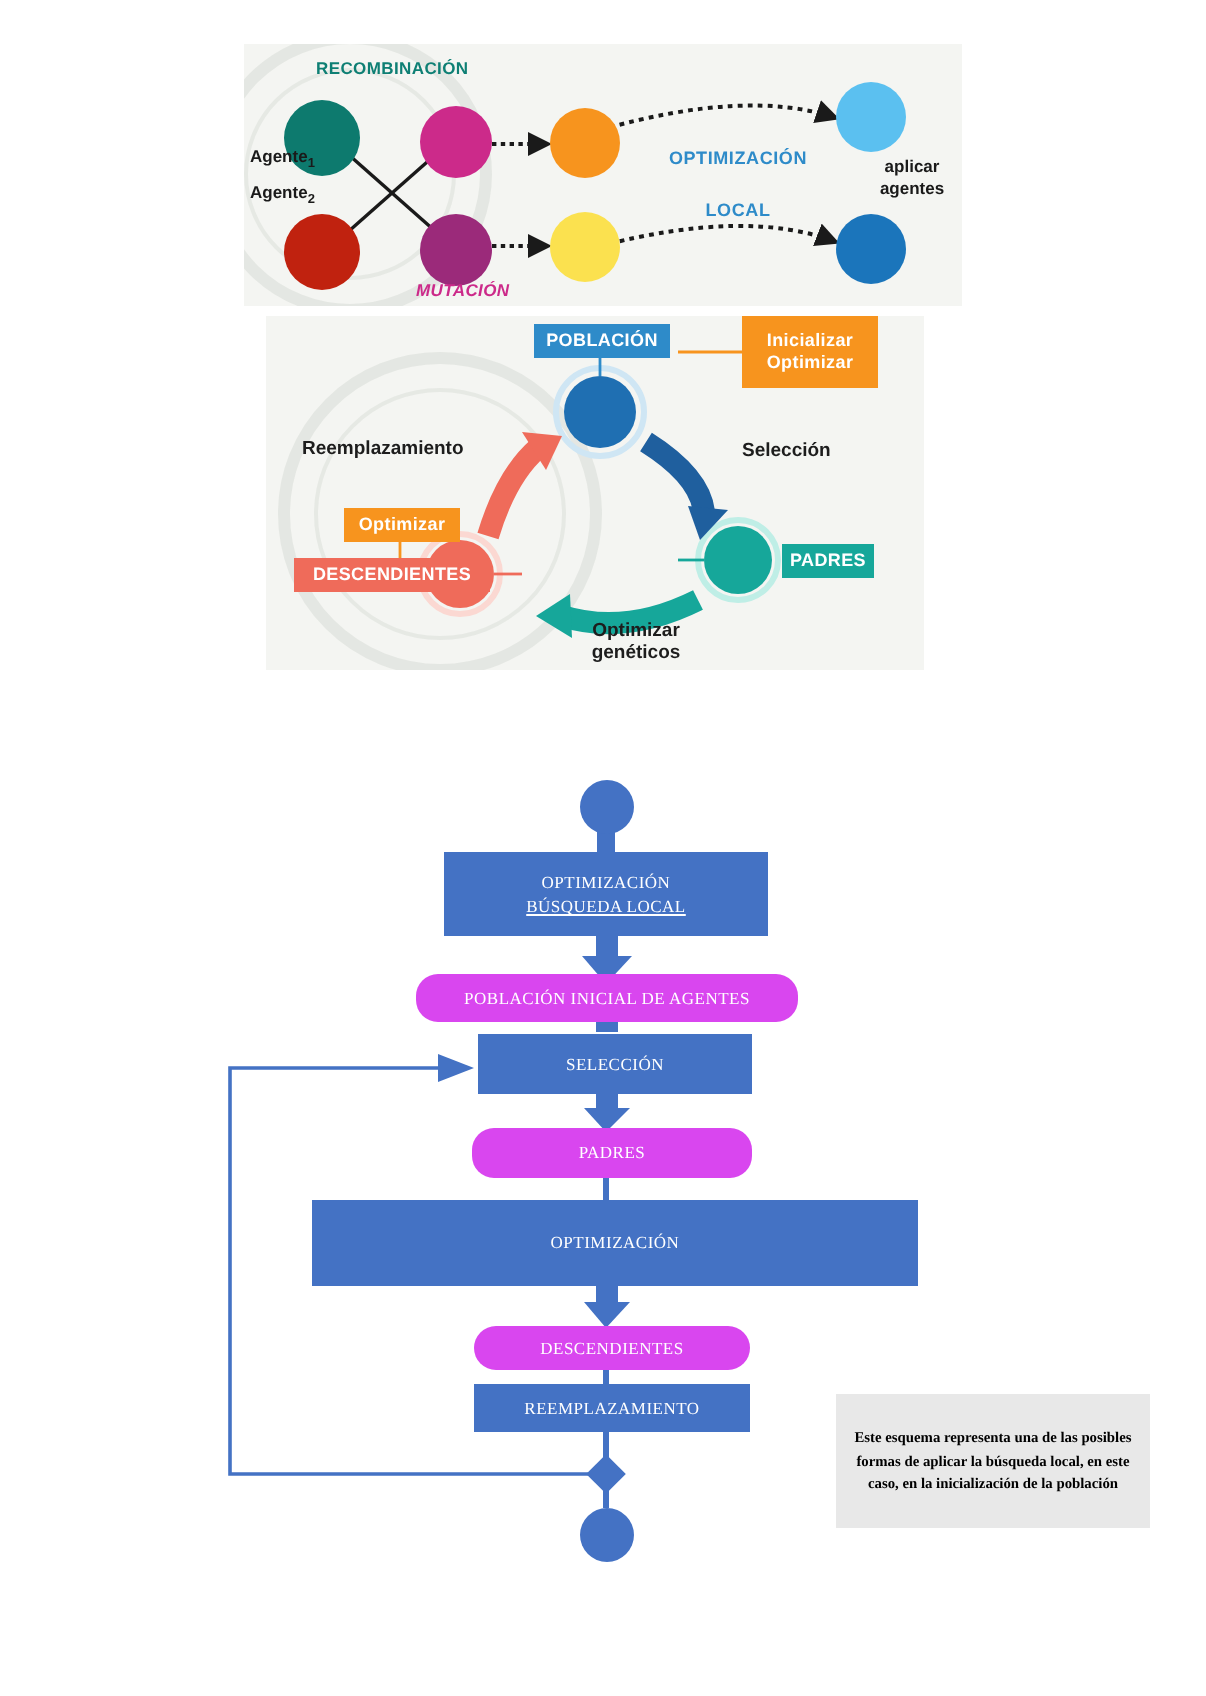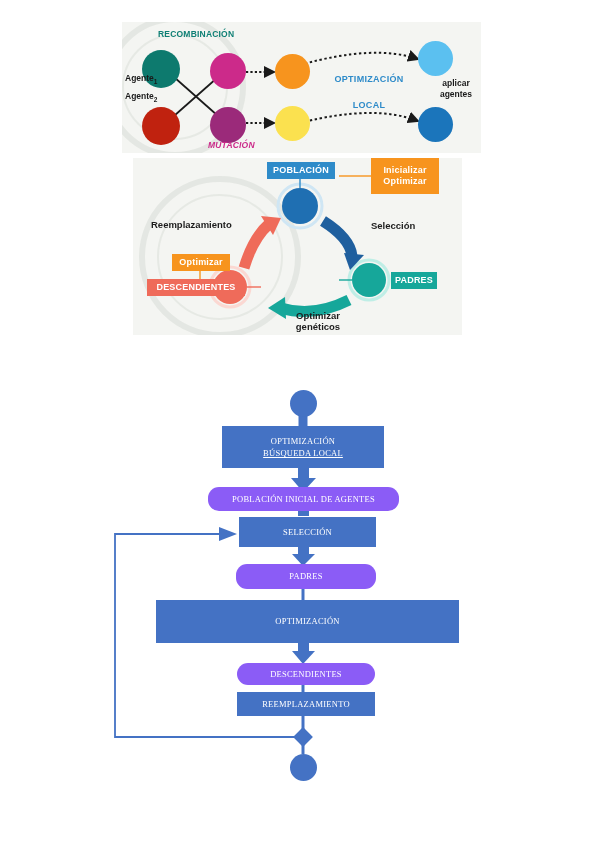--- a/index.html
+++ b/index.html
@@ -48,21 +48,21 @@
   .tag-opt{background:#f7941e;}
   .t-dark{position:absolute;font-family:"Liberation Sans",sans-serif;font-weight:bold;
           color:#1d1d1d;font-size:9.5px;line-height:1.2;}
 
   
   #flow{position:absolute;left:0;top:380px;width:603px;height:420px;}
   .fbox{position:absolute;display:flex;align-items:center;justify-content:center;
         text-align:center;color:#ffffff;font-family:"Liberation Serif",serif;
         font-size:8.5px;letter-spacing:.25px;line-height:1.45;}
   .fbox.dark{background:#4472c4;}
-  .fbox.light{background:#8b5cf6;border-radius:11px;text-align:right;}
+  .fbox.light{background:#d946ef;border-radius:11px;text-align:right;}
   .u{text-decoration:underline;}
   .fcircle{position:absolute;border-radius:50%;background:#4472c4;}
   .fdiamond{position:absolute;background:#4472c4;transform:rotate(45deg);}
 
   .note{position:absolute;background:#e8e8e8;color:#000;
         font-family:"Liberation Serif",serif;font-size:7.4px;line-height:1.62;
         text-align:center;display:flex;align-items:center;justify-content:center;
         padding:4px 6px;box-sizing:border-box;font-weight:bold;}
 </style>
 </head>
@@ -232,13 +232,14 @@
   </div>
 
   <div class="fbox dark" style="left:237px;top:312px;width:138px;height:24px;">
     <span>REEMPLAZAMIENTO</span>
   </div>
 
   <div class="fdiamond" style="left:296px;top:350px;width:14px;height:14px;"></div>
 
   <div class="fcircle" style="left:290px;top:374px;width:27px;height:27px;"></div>
 
+  <div class="note" style="left:418px;top:317px;width:157px;height:67px;">Este esquema representa una de las posibles formas de aplicar la búsqueda local, en este caso, en la inicialización de la población</div>
 </div>
 
 </body></html>

